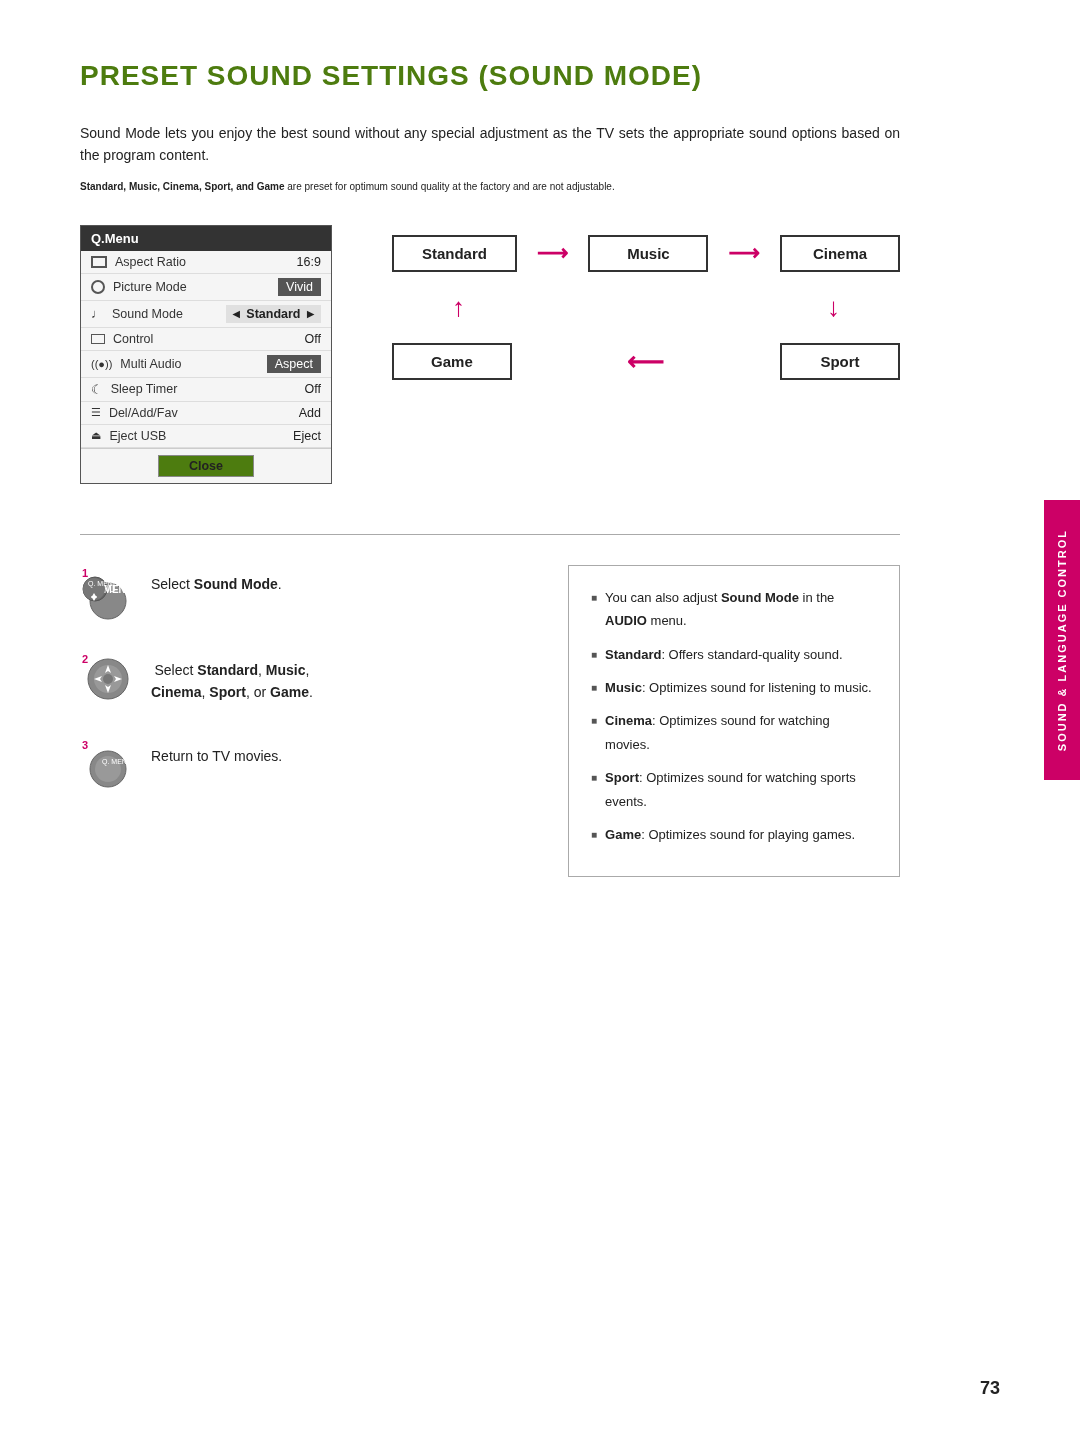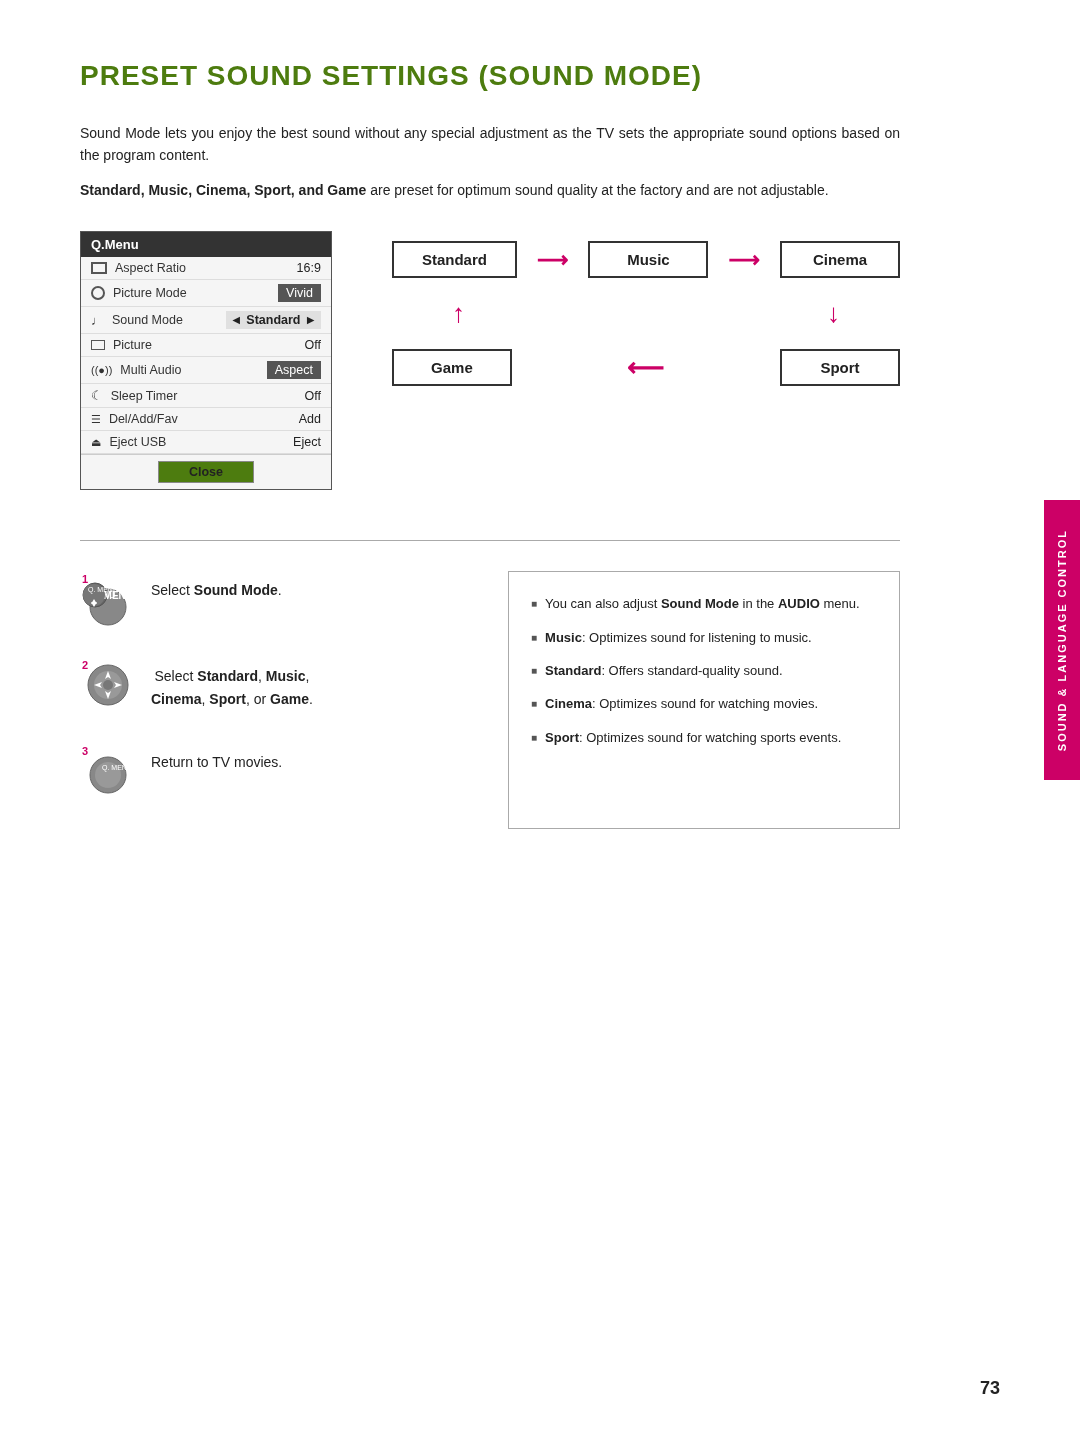--- a/index.html
+++ b/index.html
@@ -28,21 +28,21 @@
     }
 
     .description-para {
       font-size: 14px;
       line-height: 1.6;
       margin-bottom: 12px;
       text-align: justify;
     }
 
     .description-para2 {
-      font-size: 14px;
+      font-size: 10px;
       line-height: 1.6;
       margin-bottom: 30px;
       text-align: justify;
     }
 
     .description-para2 strong {
       font-weight: 700;
     }
 
     
@@ -199,21 +199,21 @@
     .step-text strong {
       font-weight: 700;
     }
 
     
     .notes-box {
       border: 1.5px solid #aaa;
       padding: 20px 22px;
       font-size: 13px;
       line-height: 1.8;
-      width: 392px;
+      width: 332px;
       flex-shrink: 0;
     }
 
     .notes-box ul {
       list-style: none;
       padding: 0;
     }
 
     .notes-box li {
       display: flex;
@@ -324,21 +324,21 @@
         <div class="qmenu-value standard-selected">
           <span>◄</span>
           <span>Standard</span>
           <span>►</span>
         </div>
       </div>
 
       <div class="qmenu-row">
         <div class="qmenu-label">
           <span class="icon-caption"></span>
-          <span>Picture</span>
+          <span>Control</span>
         </div>
         <div class="qmenu-value">Off</div>
       </div>
 
       <div class="qmenu-row">
         <div class="qmenu-label">
           <span class="icon-multi">((●))</span>
           <span>Multi Audio</span>
         </div>
         <div class="qmenu-value highlighted">Aspect</div>
@@ -459,30 +459,33 @@
       </div>
 
     </div>
 
     <div class="notes-box">
       <ul>
         <li>
           <span>You can also adjust <strong>Sound Mode</strong> in the <strong>AUDIO</strong> menu.</span>
         </li>
         <li>
+          <span><strong>Standard</strong>: Offers standard-quality sound.</span>
+        </li>
+        <li>
           <span><strong>Music</strong>: Optimizes sound for listening to music.</span>
         </li>
         <li>
-          <span><strong>Standard</strong>: Offers standard-quality sound.</span>
-        </li>
-        <li>
           <span><strong>Cinema</strong>: Optimizes sound for watching movies.</span>
         </li>
         <li>
           <span><strong>Sport</strong>: Optimizes sound for watching sports events.</span>
+        </li>
+        <li>
+          <span><strong>Game</strong>: Optimizes sound for playing games.</span>
         </li>
       </ul>
     </div>
 
   </div>
 
 </div>
 
 <div class="side-tab">
   <span class="side-tab-text">Sound &amp; Language Control</span>

